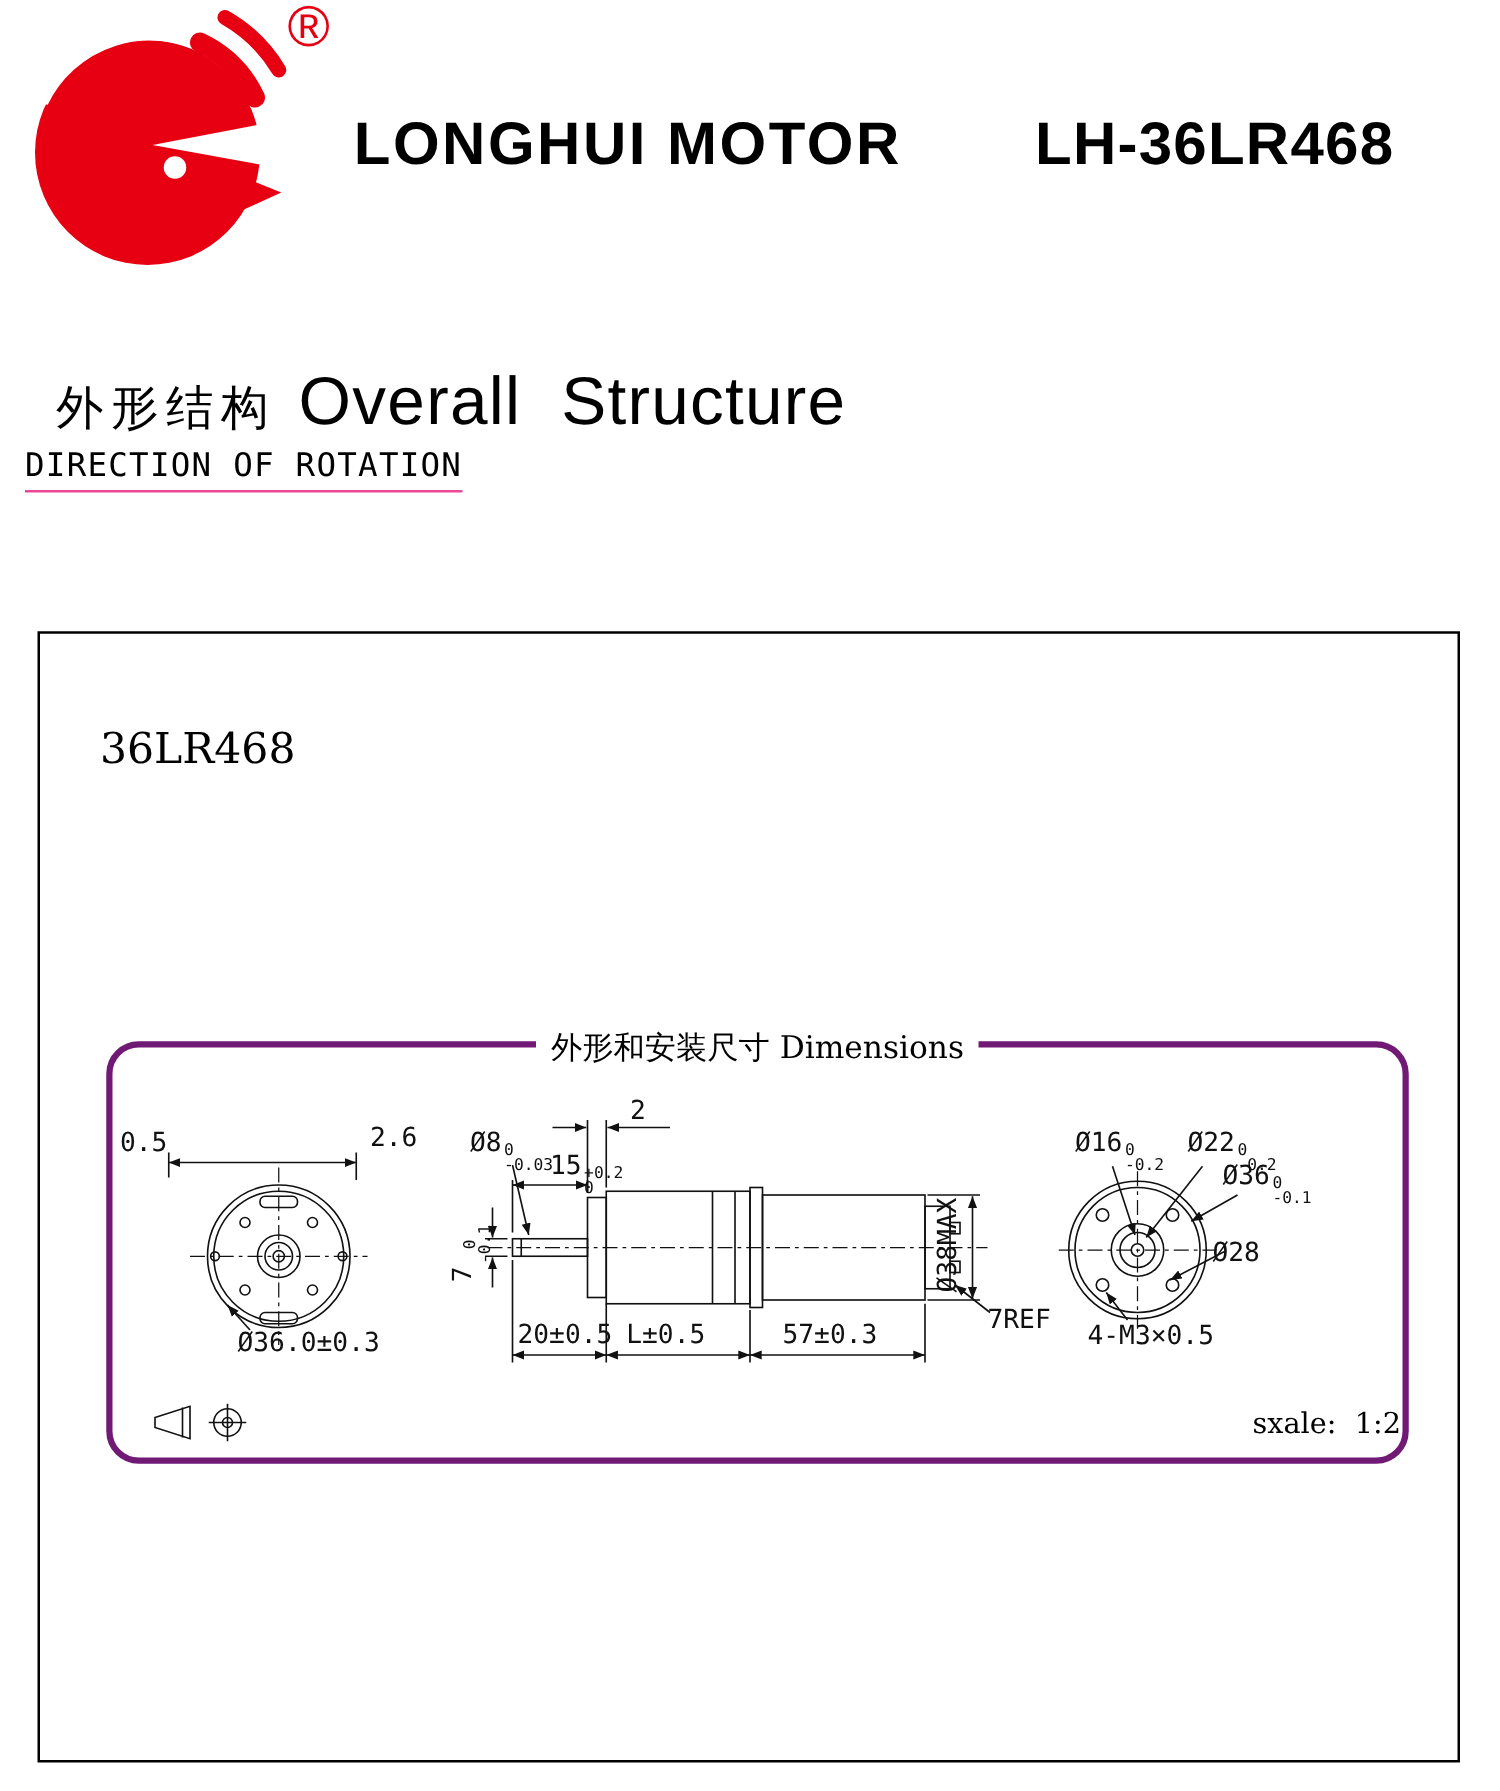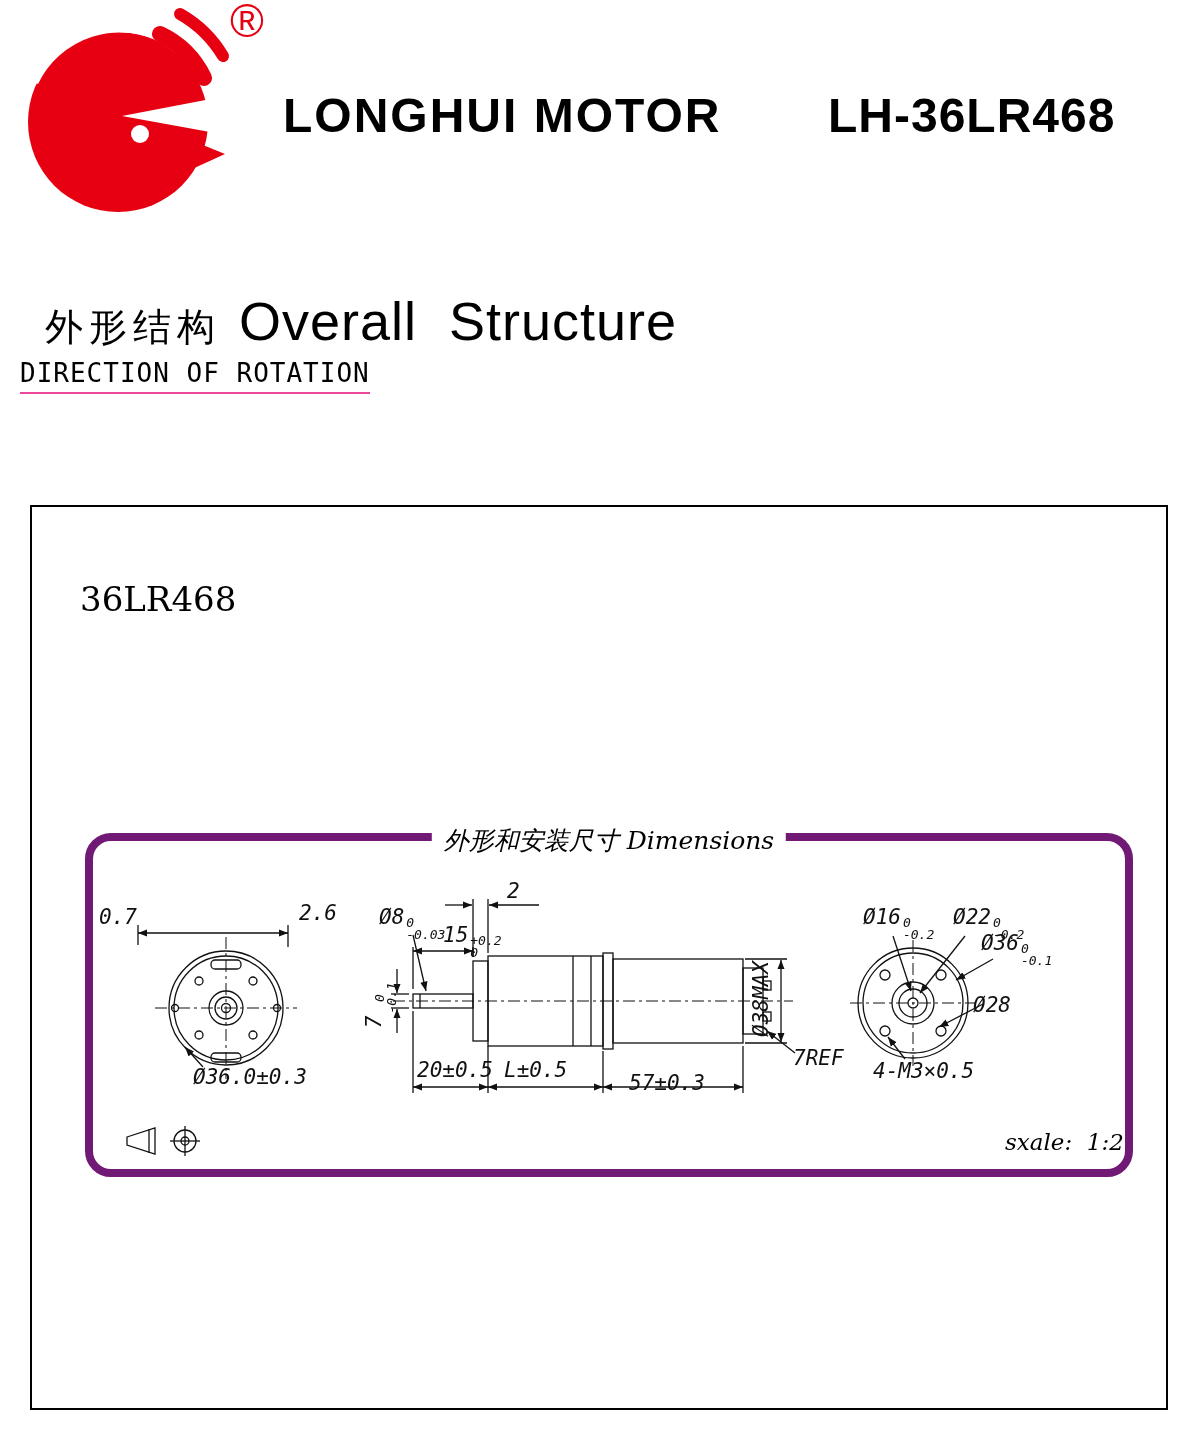--- a/index.html
+++ b/index.html
@@ -17,22 +17,22 @@
   .section-title .cn{font-size:38px;letter-spacing:6px;}
   .section-title .en{font-size:54px;margin-left:18px;letter-spacing:1px;}
   .direction{position:absolute;left:20px;top:358px;font-family:"DejaVu Sans Mono","Liberation Mono",monospace;
     font-size:26px;letter-spacing:1px;border-bottom:2px solid #ec4899;padding-bottom:4px;display:inline-block;}
   
   .outer-box{position:absolute;left:30px;top:505px;width:1138px;height:905px;border:2px solid #000;box-sizing:border-box;}
   .box-title{height:50px;line-height:50px;border-bottom:2px solid #000;padding-left:16px;
     font-family:"DejaVu Serif","Liberation Serif",serif;font-size:31px;letter-spacing:2px;}
   .box-model{position:absolute;left:48px;top:72px;font-family:"DejaVu Serif","Liberation Serif",serif;font-size:34px;}
   
-  .panel{position:absolute;left:53px;top:326px;width:1032px;height:328px;border:8px solid #701a75;
-    border-radius:26px;box-sizing:content-box;font-style:italic;}
+  .panel{position:absolute;left:53px;top:326px;width:1032px;height:328px;border:5px solid #701a75;
+    border-radius:26px;box-sizing:content-box;}
   .panel-title{position:absolute;top:-17px;left:50%;transform:translateX(-50%);background:#fff;
     padding:0 12px;font-family:"DejaVu Serif","Liberation Serif",serif;font-size:25px;white-space:nowrap;}
   .panel svg{position:absolute;left:0;top:0;}
   .dim{position:absolute;font-family:"DejaVu Sans Mono","Liberation Mono",monospace;font-size:21px;
     white-space:nowrap;color:#111;}
   .stack{display:inline-flex;flex-direction:column;vertical-align:-3px;line-height:0.95;font-size:13px;margin-left:2px;}
   .rot{transform:rotate(-90deg);transform-origin:center center;text-align:center;}
   .scale{position:absolute;left:912px;top:288px;font-family:"DejaVu Serif","Liberation Serif",serif;
     font-size:23px;white-space:pre;}
 </style>
@@ -160,21 +160,21 @@
           <path d="M34,296 L62,287 L62,313 L34,304 Z"></path>
           <line x1="56" y1="288" x2="56" y2="312"></line>
           <circle cx="92" cy="300" r="11"></circle>
           <circle cx="92" cy="300" r="4"></circle>
           <line x1="77" y1="300" x2="107" y2="300"></line>
           <line x1="92" y1="285" x2="92" y2="315"></line>
         </g>
       </g>
     </svg>
 
-    <div class="dim" style="left:6px;top:64px">0.7</div>
+    <div class="dim" style="left:6px;top:64px">0.5</div>
     <div class="dim" style="left:206px;top:60px">2.6</div>
     <div class="dim" style="left:100px;top:224px">Ø36.0±0.3</div>
 
     <div class="dim" style="left:286px;top:64px"><span>Ø8</span><span class="stack">
           <span>0</span>
           <span>-0.03</span>
         </span></div>
 
     <div class="dim" style="left:350px;top:82px"><span>15</span><span class="stack">
           <span>+0.2</span>
@@ -185,21 +185,21 @@
 
     <div class="dim rot" style="left:254px;top:146px;width:66px"><span>7</span><span class="stack">
           <span>0</span>
           <span>-0.1</span>
         </span></div>
 
     <div class="dim rot" style="left:620px;top:146px;width:96px">Ø38MAX</div>
 
     <div class="dim" style="left:324px;top:217px">20±0.5</div>
     <div class="dim" style="left:411px;top:217px">L±0.5</div>
-    <div class="dim" style="left:536px;top:230px">57±0.3</div>
+    <div class="dim" style="left:536px;top:217px">57±0.3</div>
     <div class="dim" style="left:700px;top:205px">7REF</div>
 
     <div class="dim" style="left:770px;top:64px"><span>Ø16</span><span class="stack">
           <span>0</span>
           <span>-0.2</span>
         </span></div>
 
     <div class="dim" style="left:860px;top:64px"><span>Ø22</span><span class="stack">
           <span>0</span>
           <span>-0.2</span>

